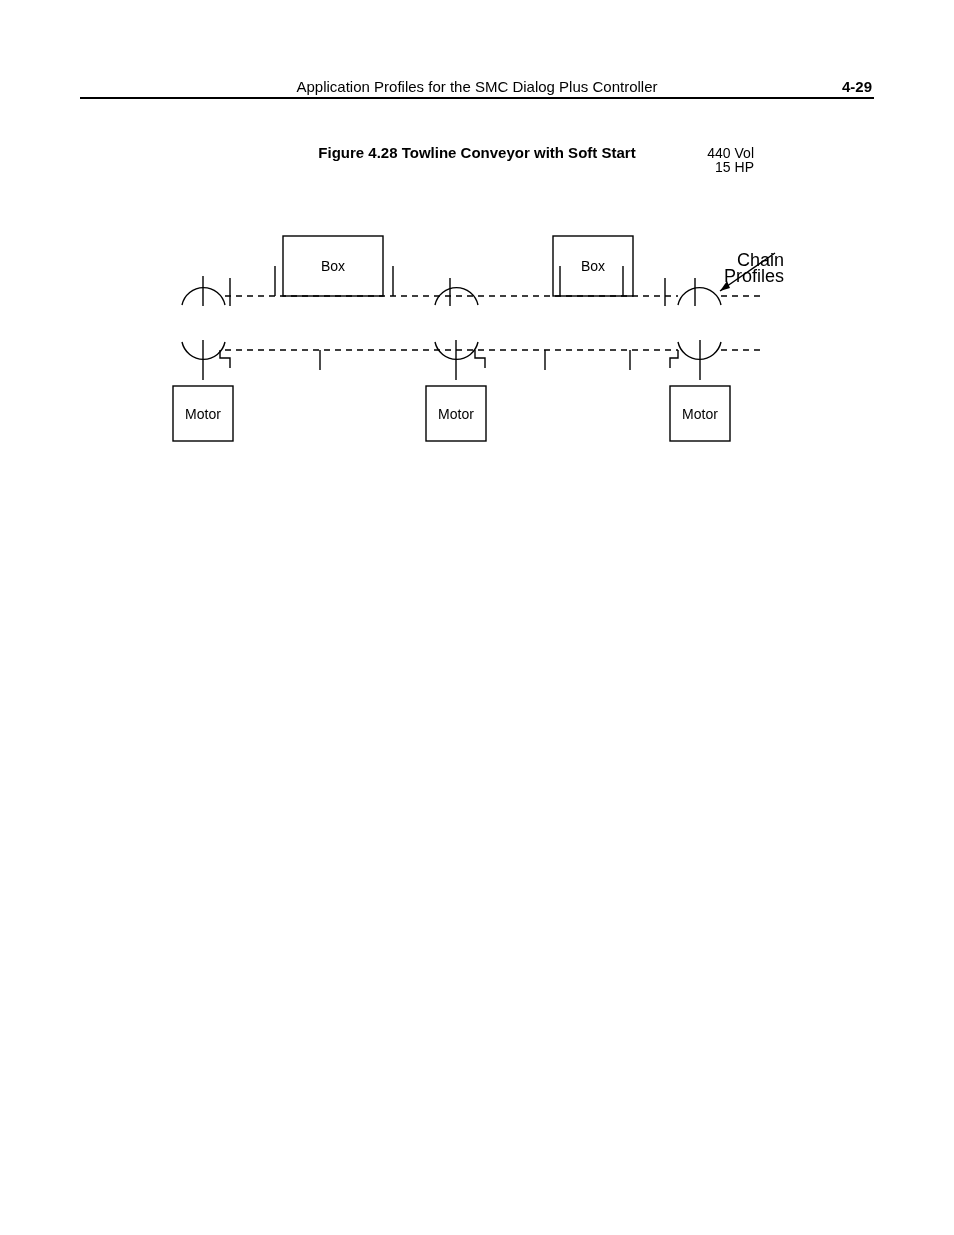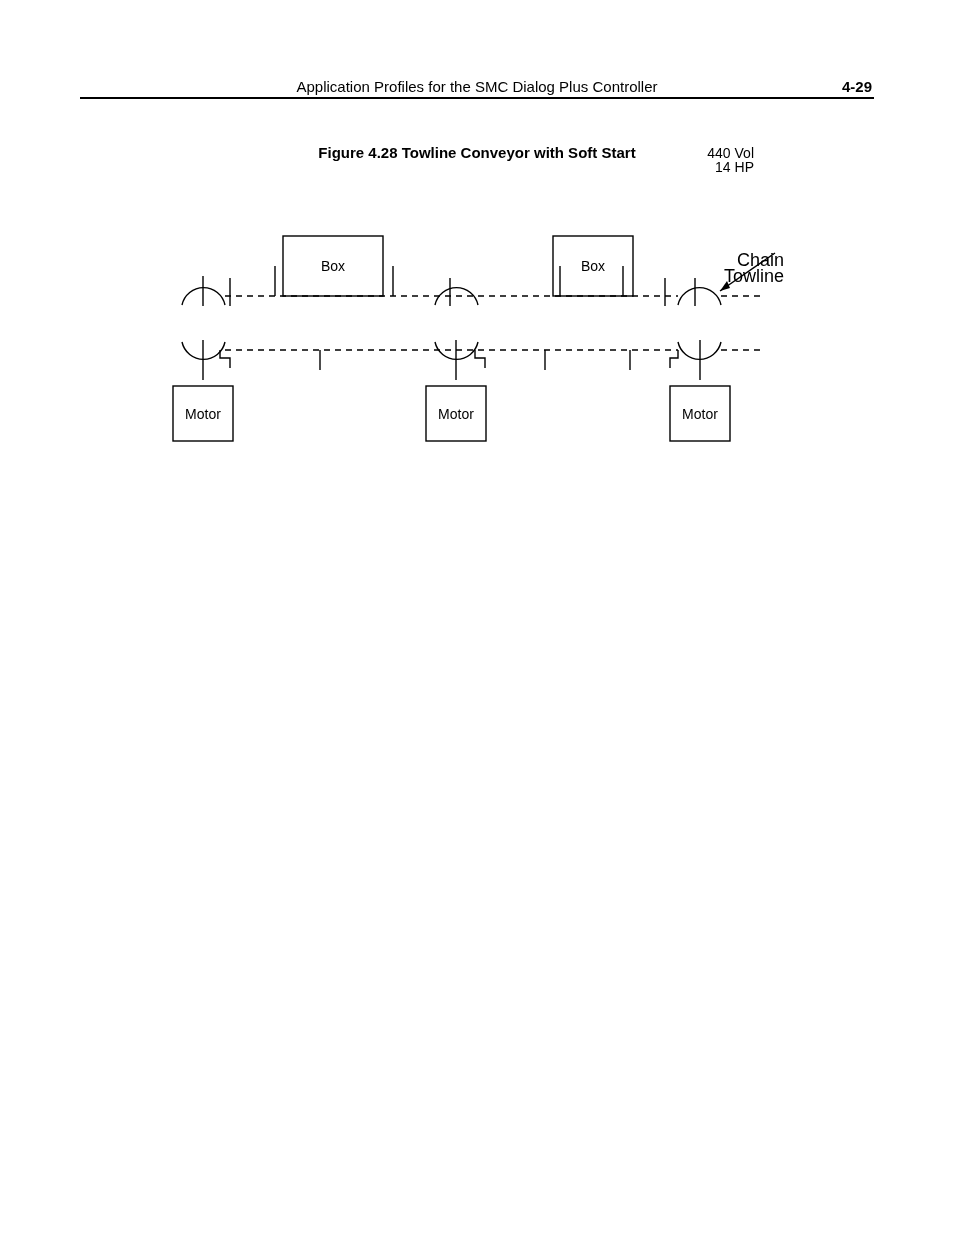--- a/index.html
+++ b/index.html
@@ -21,24 +21,24 @@
 
 <div class="page">
 
   <div class="hdr-title">Application Profiles for the SMC Dialog Plus Controller</div>
   <div class="hdr-num">4-29</div>
   <div class="hdr-rule"></div>
 
   <div class="fig-title">Figure 4.28 Towline Conveyor with Soft Start</div>
 
   <div class="spec-line" style="top:145px">440 Vol</div>
-  <div class="spec-line" style="top:159px">14 HP</div>
+  <div class="spec-line" style="top:159px">15 HP</div>
 
   <div class="chain-lbl" style="top:250px">Chain</div>
-  <div class="chain-lbl" style="top:266px">Towline</div>
+  <div class="chain-lbl" style="top:266px">Profiles</div>
 
   <div class="diagram">
     <svg viewBox="0 0 640 260">
 
       <path class="solid" d="M12 97 A22 22 0 0 1 55 97"></path>
       <path class="solid" d="M12 134 A22 22 0 0 0 55 134"></path>
       <path class="solid" d="M265 97 A22 22 0 0 1 308 97"></path>
       <path class="solid" d="M265 134 A22 22 0 0 0 308 134"></path>
       <path class="solid" d="M508 97 A22 22 0 0 1 551 97"></path>
       <path class="solid" d="M508 134 A22 22 0 0 0 551 134"></path>

